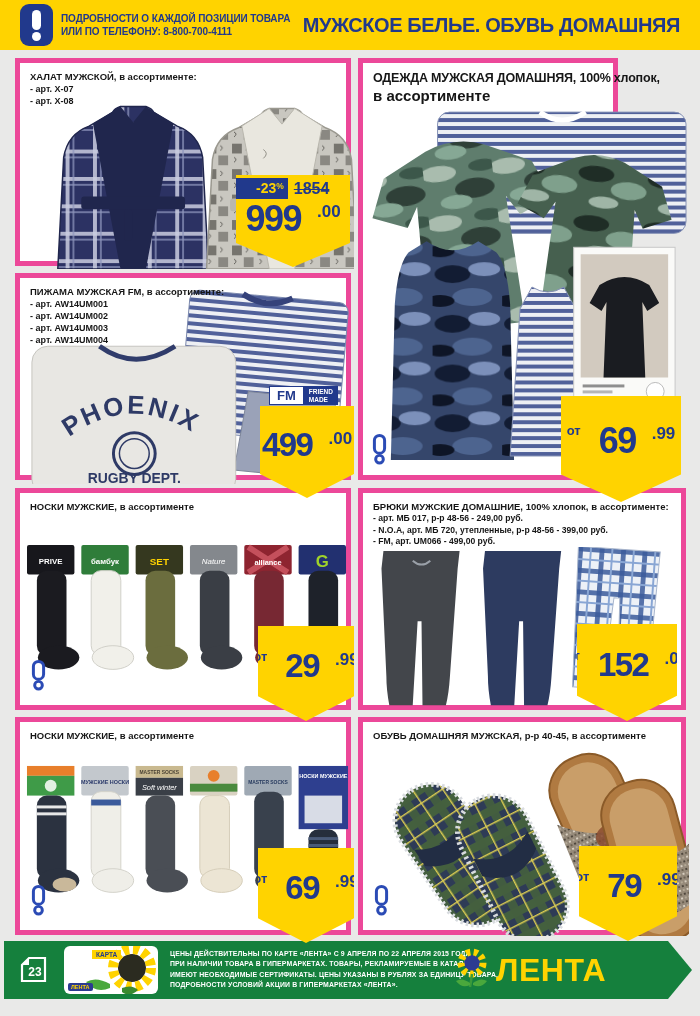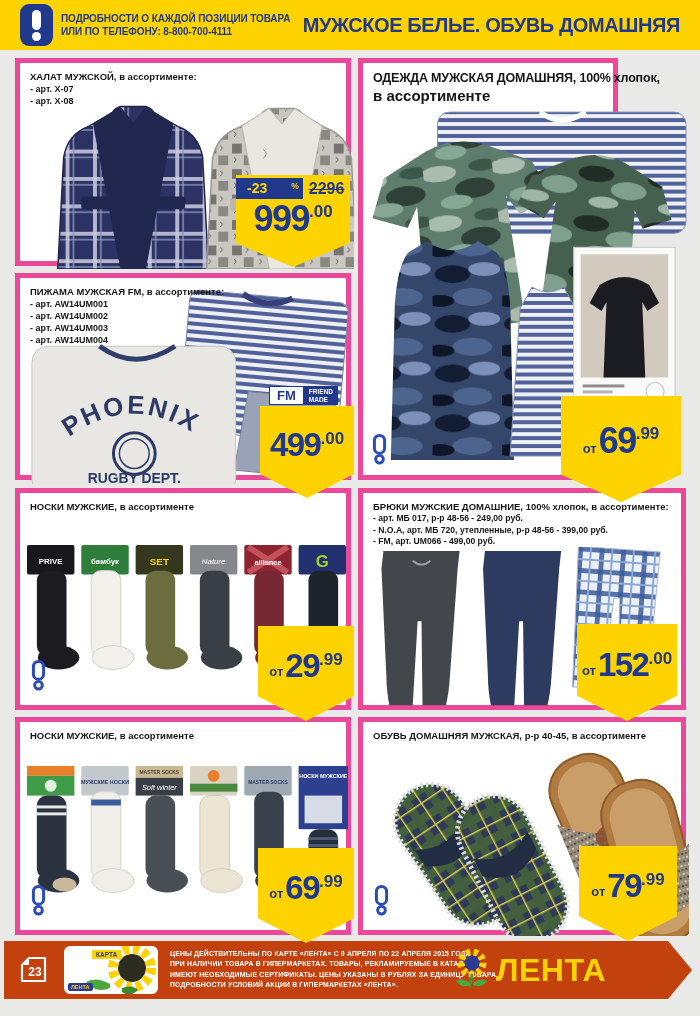--- a/index.html
+++ b/index.html
@@ -29,28 +29,28 @@
   .card-title.big{font-size:12.5px;letter-spacing:-0.2px;}
   .card-title2{position:absolute;left:10px;top:24px;font-size:15px;font-weight:bold;color:#161616;z-index:4;}
   .card-lines{position:absolute;left:10px;top:20px;font-size:9px;font-weight:bold;color:#161616;line-height:1.35;z-index:4;}
   .card-lines div{white-space:nowrap;}
   .illu{position:absolute;left:0;z-index:1;}
 
   
   .badge{position:absolute;background:#ffd300;z-index:6;
          clip-path:polygon(0 0,100% 0,100% 74%,50% 100%,0 74%);
          display:flex;flex-direction:column;align-items:center;}
-  .price-line{display:flex;align-items:flex-end;color:#21398c;font-weight:bold;line-height:0.9;white-space:nowrap;}
+  .price-line{display:flex;align-items:flex-start;color:#21398c;font-weight:bold;line-height:0.9;white-space:nowrap;gap:16px;}
   .ot{font-size:13px;margin:0 2px 3px 0;}
   .p-int{font-size:33px;letter-spacing:-1.5px;}
   .p-int.xl{font-size:36px;}
   .p-dec{align-self:flex-start;font-size:17px;margin-top:1px;}
   .disc-row{display:flex;align-items:center;align-self:stretch;margin:3px 0 4px 0;}
   .disc-box{background:#21398c;color:#ffd300;font-weight:bold;font-size:14px;line-height:1;
-            padding:3px 4px 4px 11px;display:flex;align-items:flex-start;gap:24px;}
+            padding:3px 4px 4px 20px;display:flex;align-items:flex-start;}
   .disc-pct{font-size:8.5px;margin-top:0.5px;}
   .old-price{color:#21398c;font-weight:bold;font-size:16px;text-decoration:line-through;margin-left:6px;}
   #badge-robe{left:216px;top:112px;width:114px;height:92px;align-items:stretch;}
   #badge-robe .price-line{justify-content:center;}
   #badge-pajama{left:240px;top:128px;width:94px;height:78px;justify-content:center;padding-bottom:14px;}
   #badge-homewear{left:198px;top:333px;width:120px;height:90px;justify-content:center;padding-bottom:16px;}
   #badge-socks1{left:238px;top:133px;width:96px;height:80px;justify-content:center;padding-bottom:15px;}
   #badge-pants{left:214px;top:131px;width:100px;height:82px;justify-content:center;padding-bottom:15px;}
   #badge-socks2{left:238px;top:126px;width:96px;height:80px;justify-content:center;padding-bottom:15px;}
   #badge-slippers{left:216px;top:124px;width:98px;height:80px;justify-content:center;padding-bottom:15px;}
@@ -59,21 +59,21 @@
   .fm-badges{position:absolute;right:8px;top:108px;display:flex;z-index:5;}
   .fm-box{background:#fff;border:1px solid #21398c;color:#21398c;font-weight:bold;font-size:13px;
           padding:2px 7px;line-height:1;display:flex;align-items:center;}
   .friend-box{background:#21398c;color:#fff;font-weight:bold;font-size:6.5px;line-height:1.15;
               padding:2px 5px;display:flex;flex-direction:column;justify-content:center;}
 
   
   .excl{position:absolute;z-index:5;}
 
   
-  .footer{position:absolute;left:4px;top:941px;width:688px;height:58px;background:#c2410c;
+  .footer{position:absolute;left:4px;top:941px;width:688px;height:58px;background:#15803d;
           clip-path:polygon(0 0,664px 0,100% 50%,664px 100%,0 100%);}
   .page-badge{position:absolute;left:16px;top:15px;width:27px;height:27px;}
   .loyalty-card{position:absolute;left:60px;top:5px;width:94px;height:48px;background:#fff;border-radius:6px;overflow:hidden;}
   .karta-tag{position:absolute;left:28px;top:4px;background:#ffd300;color:#21398c;font-size:6.5px;font-weight:bold;padding:1px 4px;z-index:2;}
   .card-brand{position:absolute;left:4px;bottom:3px;background:#2c3b92;color:#ffd300;font-size:5.5px;font-weight:bold;padding:1px 3px;border-radius:2px;z-index:2;}
   .legal{position:absolute;left:166px;top:8px;color:#fff;font-size:6.9px;font-weight:bold;line-height:1.5;letter-spacing:0.15px;}
   .lenta-logo{position:absolute;left:448px;top:7px;display:flex;align-items:center;}
   .lenta-text{color:#ffd300;font-weight:bold;font-size:32px;letter-spacing:0.5px;margin-left:4px;line-height:1;}
 </style>
 </head>
@@ -175,21 +175,21 @@
         <path d="M86,60 q6,4 0,9 M98,90 q6,4 0,9 M84,130 q6,4 0,9" stroke="#8f8d84" fill="none"></path>
         <rect x="52" y="110" width="106" height="13" rx="3" fill="#b9b7ae"></rect>
       </g>
     </svg>
     <div class="badge" id="badge-robe">
       <div class="disc-row">
         <span class="disc-box">
             <span>-23</span>
             <span class="disc-pct">%</span>
           </span>
-        <span class="old-price">2296</span>
+        <span class="old-price">1854</span>
       </div>
       <div class="price-line">
         <span class="p-int xl">999</span>
           <span class="p-dec">.00</span>
       </div>
     </div>
   </div>
 
   <div class="card" id="card-homewear">
     <div class="card-title big">ОДЕЖДА МУЖСКАЯ ДОМАШНЯЯ, 100% хлопок,</div>

